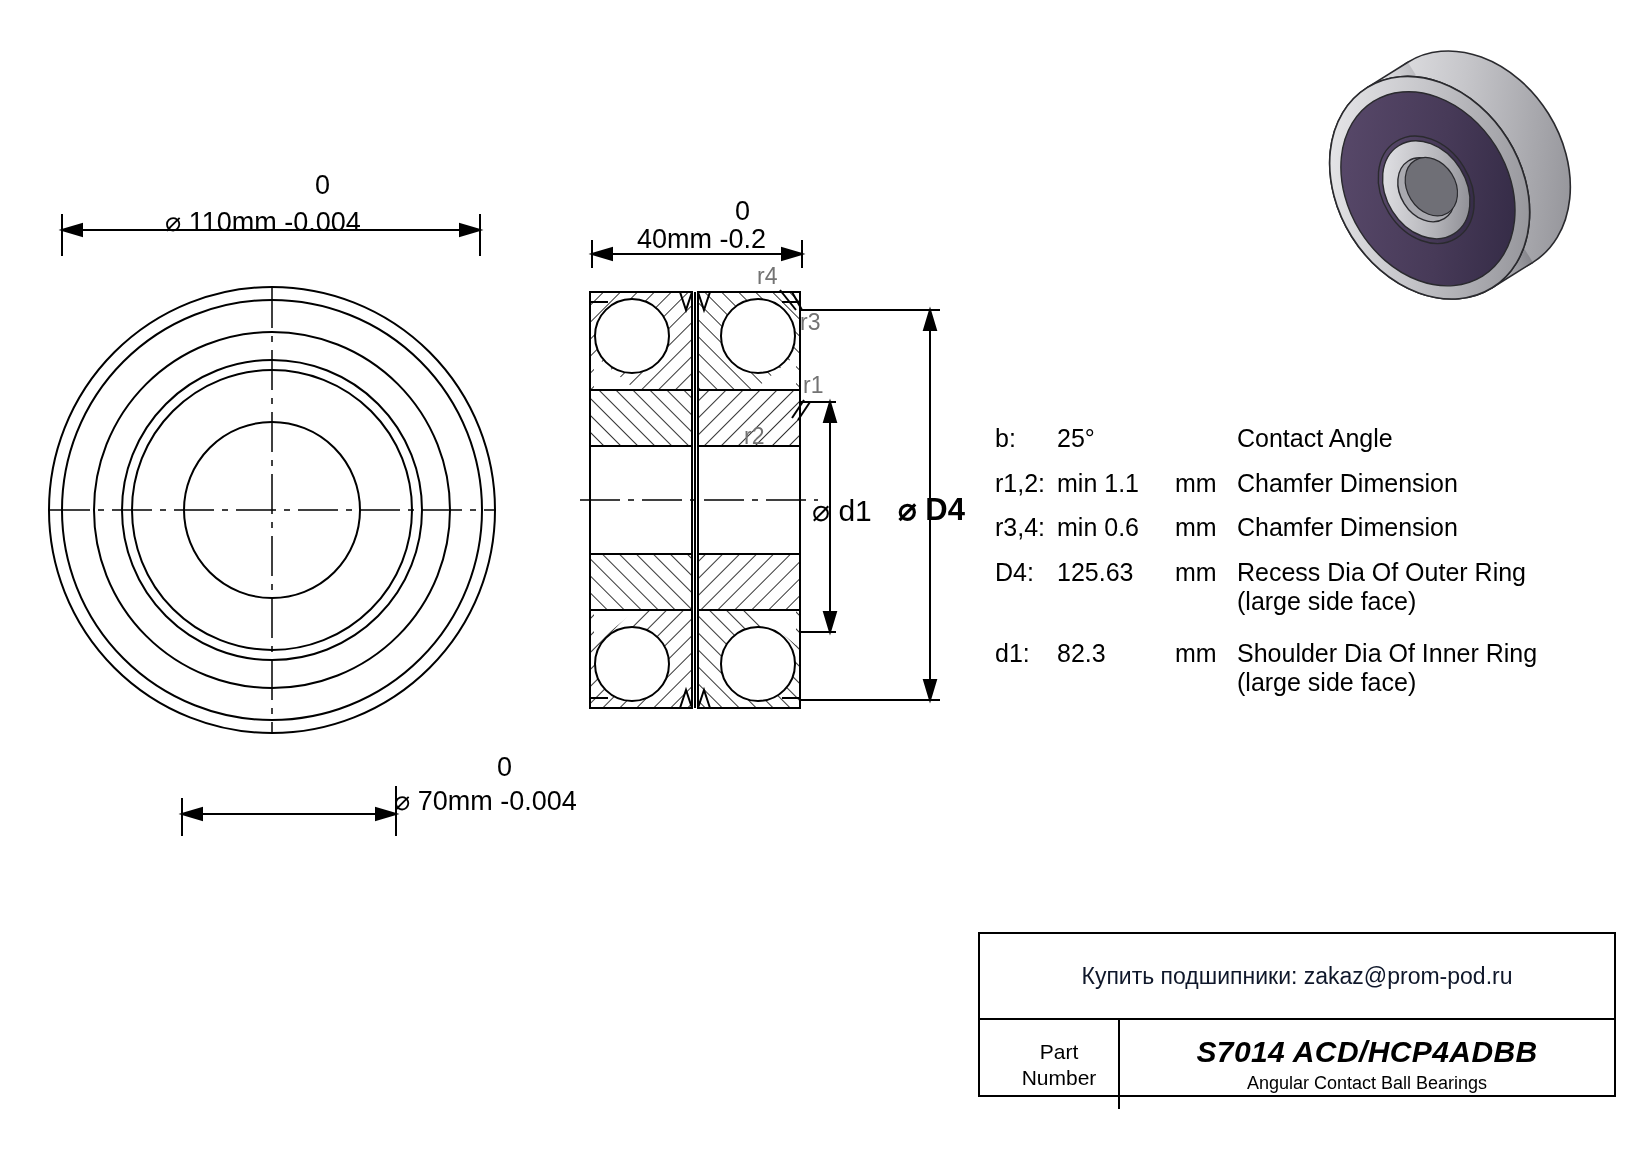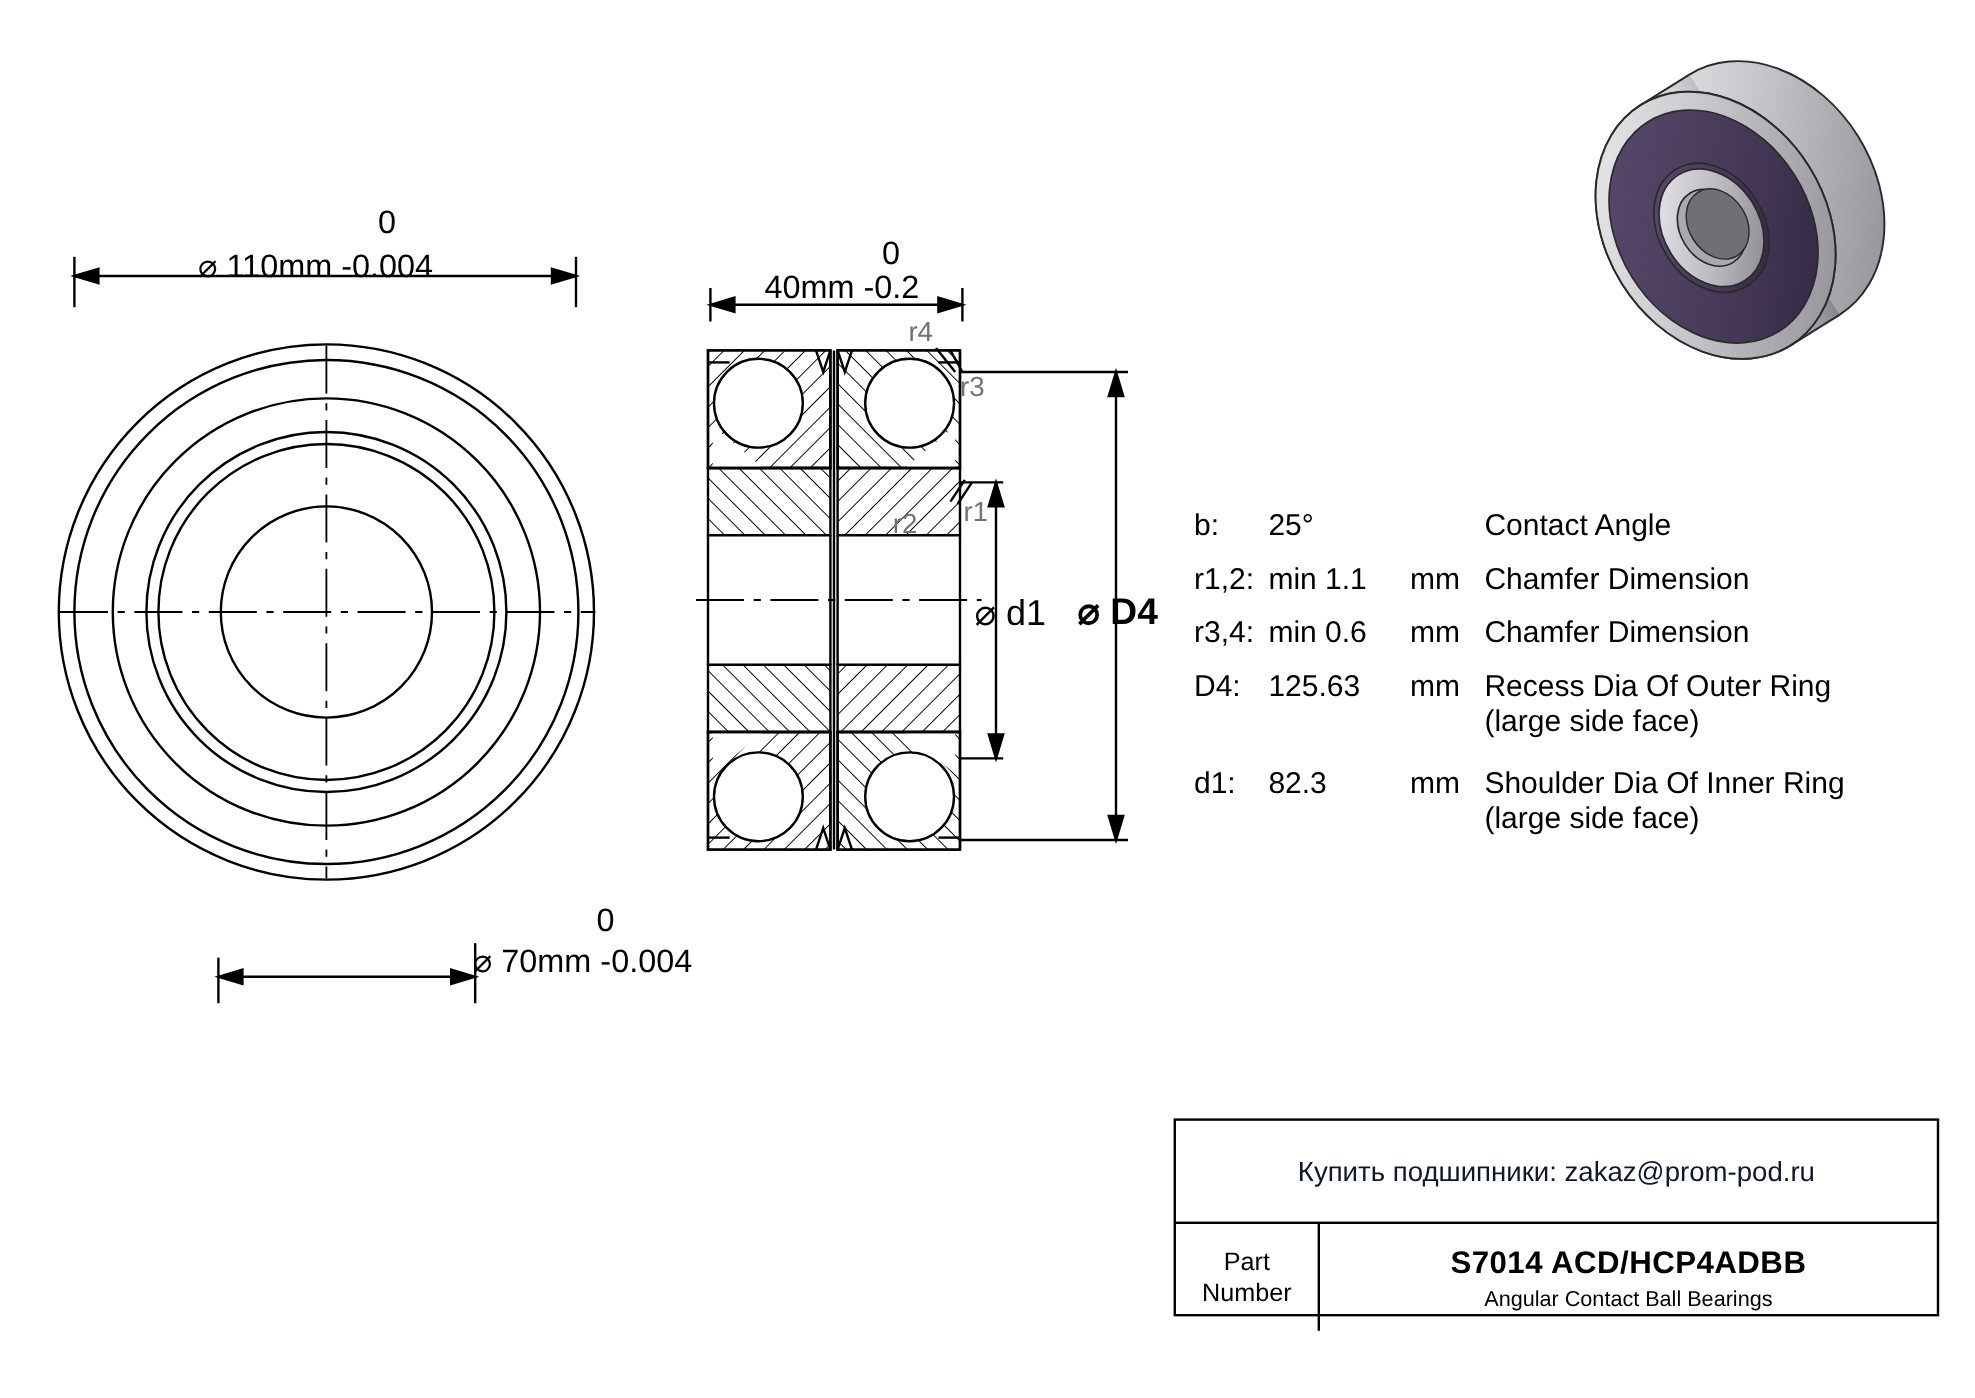--- a/index.html
+++ b/index.html
@@ -97,20 +97,21 @@
     box-sizing: border-box;
   }
   .tb-contact {
     font-size: 23px;
     color: #0f172a;
   }
   .tb-bottom {
     height: 89px;
     display: flex;
     box-sizing: border-box;
+    padding-left: 20px;
   }
   .tb-left {
     width: 120px;
     border-right: 2px solid #000;
     display: flex;
     flex-direction: column;
     align-items: center;
     justify-content: center;
     font-size: 21px;
     line-height: 1.2;
@@ -118,23 +119,24 @@
   }
   .tb-right {
     flex: 1;
     display: flex;
     flex-direction: column;
     align-items: center;
     justify-content: center;
     box-sizing: border-box;
   }
   .tb-part {
-    font-size: 26px;
+    font-size: 30px;
     font-weight: bold;
     letter-spacing: .4px;
+    font-style: italic;
   }
   .tb-sub {
     font-size: 18px;
     margin-top: 4px;
   }
 </style>
 </head>
 <body>
 
 <div id="page">
@@ -274,21 +276,21 @@
     </g>
   </svg>
   <div class="tol-top" style="left:735px; top:196px;">0</div>
   <div class="dim-text" style="left:637px; top:224px;">
     <span>40mm</span>
     <span>-0.2</span>
   </div>
 
   <div class="dim-small" style="left:757px; top:263px;">r4</div>
   <div class="dim-small" style="left:800px; top:309px;">r3</div>
-  <div class="dim-small" style="left:803px; top:413px;">r1</div>
+  <div class="dim-small" style="left:803px; top:372px;">r1</div>
   <div class="dim-small" style="left:744px; top:423px;">r2</div>
 
   <svg class="abs" style="left:740px; top:280px;" width="110" height="170">
     <g stroke="#000" stroke-width="2" fill="none">
       <line x1="40" y1="10" x2="56" y2="30"></line>
       <line x1="62" y1="30" x2="52" y2="12"></line>
       <line x1="52" y1="138" x2="64" y2="120"></line>
       <line x1="70" y1="122" x2="58" y2="140"></line>
     </g>
   </svg>

